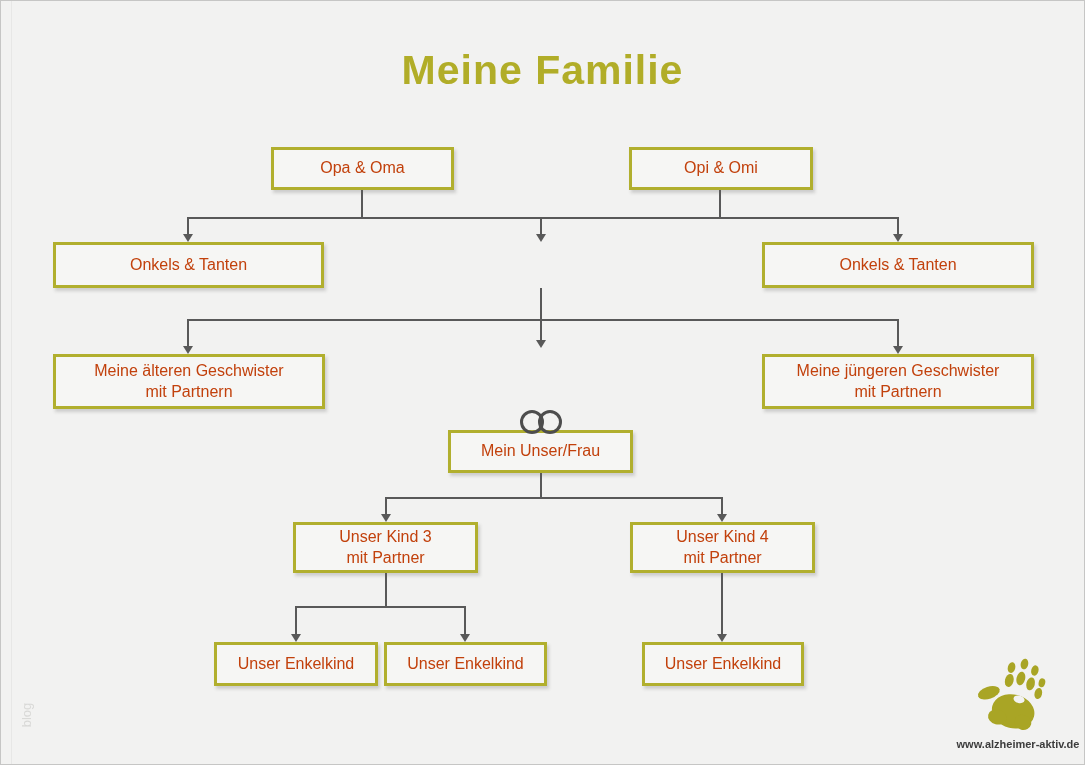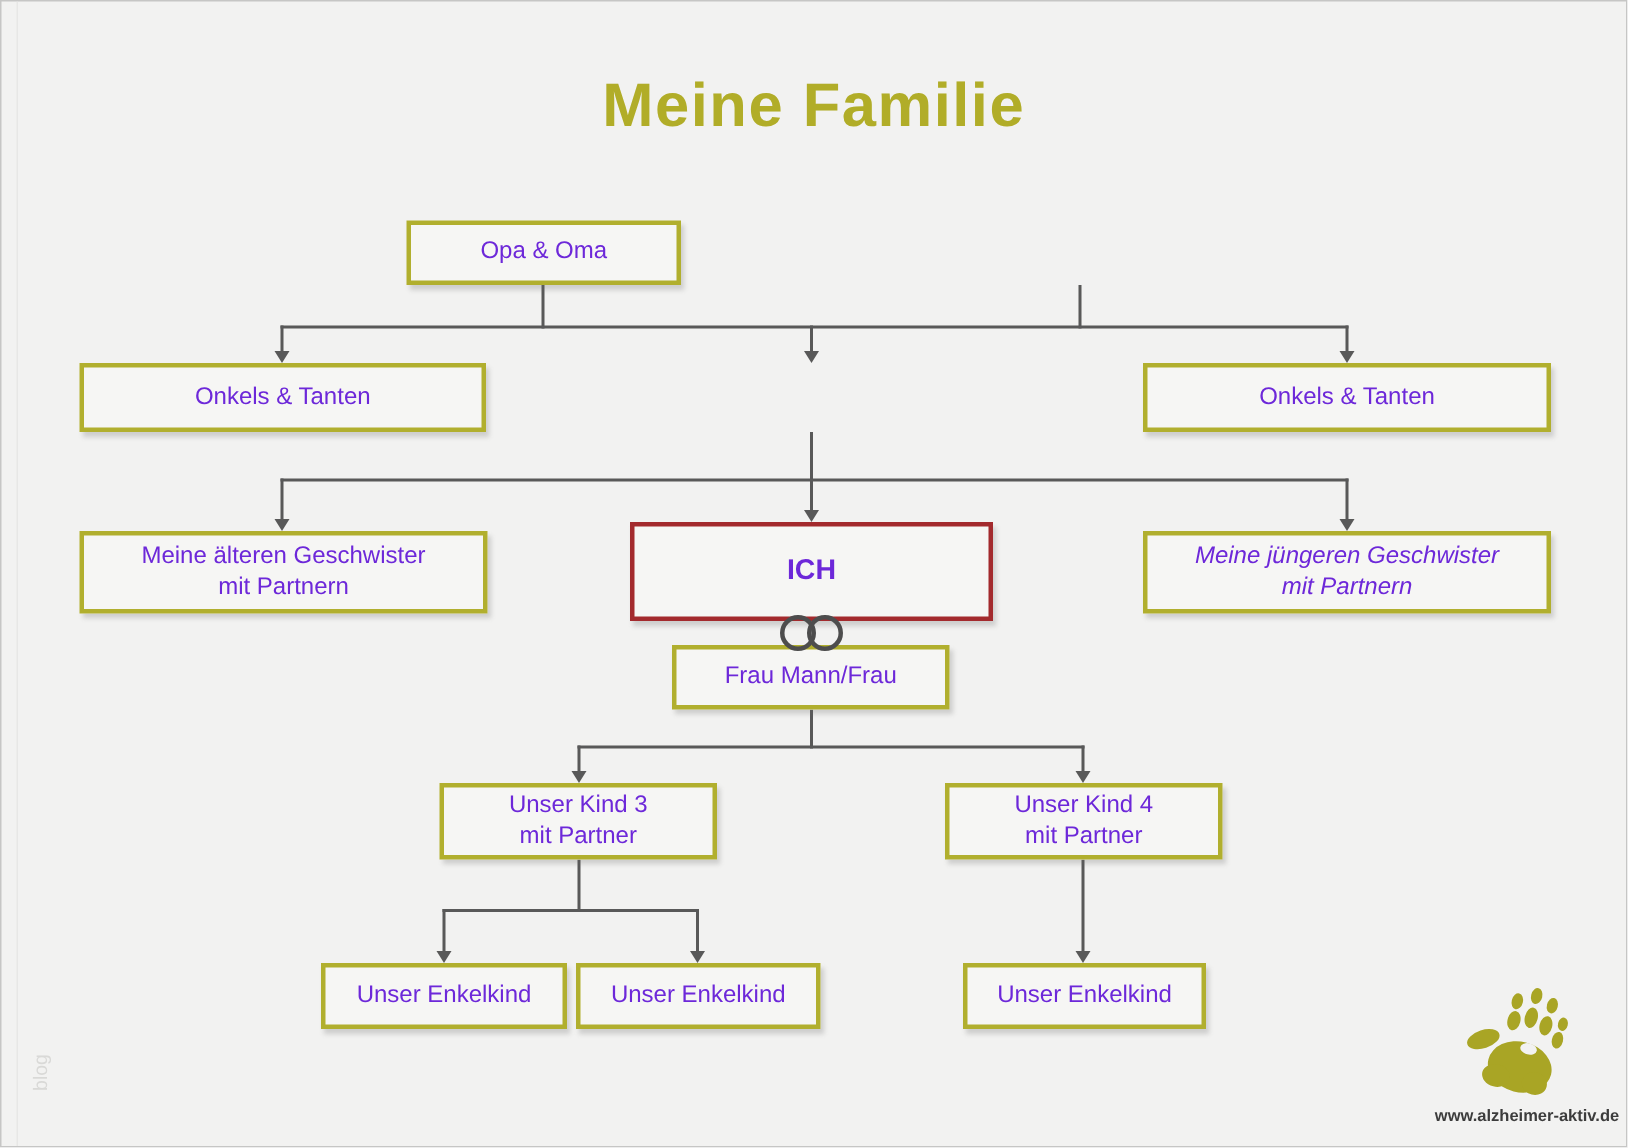--- a/index.html
+++ b/index.html
@@ -13,21 +13,21 @@
   .inner-guide-v { position:absolute; left:10px; top:0; width:1px; height:765px; background:#e7e7e6; }
   .page-title {
     position:absolute; top:46px; left:0; width:100%;
     text-align:center; font-size:41px; font-weight:bold;
     color:#b1ad28; letter-spacing:1px;
   }
   .node {
     position:absolute; box-sizing:border-box;
     border:3px solid #b1af2e; background:#f6f6f4;
     display:flex; align-items:center; justify-content:center;
-    text-align:center; font-size:16px; color:#6d28d9;
+    text-align:center; font-size:16px; color:#c2410c;
     line-height:1.3; white-space:pre-line; z-index:2;
     box-shadow:2px 3px 3px rgba(100,100,100,0.25);
   }
   .node.red { border-color:#a32a2d; font-weight:bold; font-size:19px; }
   .vline { position:absolute; width:2px; background:#595959; z-index:1; }
   .hline { position:absolute; height:2px; background:#595959; z-index:1; }
   .arrow-down {
     position:absolute; width:0; height:0; z-index:1;
     border-left:5px solid transparent; border-right:5px solid transparent;
     border-top:8px solid #595959;
@@ -50,20 +50,21 @@
 </style>
 </head>
 <body>
 
 <div class="canvas">
   <div class="inner-guide-v"></div>
 
   <div class="page-title">Meine Familie</div>
 
   <div class="node" style="left:270px; top:146px; width:183px; height:43px;">Opa &amp; Oma</div>
+  <div class="node" style="left:628px; top:146px; width:184px; height:43px;">Opi &amp; Omi</div>
 
   <div class="vline" style="left:360px; top:189px; height:29px;"></div>
   <div class="vline" style="left:718px; top:189px; height:29px;"></div>
   <div class="hline" style="left:186px; top:216px; width:712px;"></div>
   <div class="vline" style="left:186px; top:216px; height:18px;"></div>
   <div class="arrow-down" style="left:182px; top:233px;"></div>
   <div class="vline" style="left:539px; top:216px; height:18px;"></div>
   <div class="arrow-down" style="left:535px; top:233px;"></div>
   <div class="vline" style="left:896px; top:216px; height:18px;"></div>
   <div class="arrow-down" style="left:892px; top:233px;"></div>
@@ -75,28 +76,27 @@
   <div class="hline" style="left:186px; top:318px; width:712px;"></div>
   <div class="vline" style="left:186px; top:318px; height:27px;"></div>
   <div class="arrow-down" style="left:182px; top:345px;"></div>
   <div class="vline" style="left:539px; top:318px; height:21px;"></div>
   <div class="arrow-down" style="left:535px; top:339px;"></div>
   <div class="vline" style="left:896px; top:318px; height:27px;"></div>
   <div class="arrow-down" style="left:892px; top:345px;"></div>
 
   <div class="node" style="left:52px; top:353px; width:272px; height:55px;">Meine älteren Geschwister
 mit Partnern</div>
-  <div class="node red" style="left:419px; top:347px; width:242px; height:66px;">ICH</div>
-  <div class="node" style="left:761px; top:353px; width:272px; height:55px;font-style:italic;">Meine jüngeren Geschwister
+  <div class="node" style="left:761px; top:353px; width:272px; height:55px;">Meine jüngeren Geschwister
 mit Partnern</div>
 
   <div class="ring" style="left:519px; top:409px;"></div>
   <div class="ring" style="left:537px; top:409px;"></div>
 
-  <div class="node" style="left:447px; top:429px; width:185px; height:43px;">Frau Mann/Frau</div>
+  <div class="node" style="left:447px; top:429px; width:185px; height:43px;">Mein Unser/Frau</div>
 
   <div class="vline" style="left:539px; top:472px; height:26px;"></div>
   <div class="hline" style="left:384px; top:496px; width:338px;"></div>
   <div class="vline" style="left:384px; top:496px; height:17px;"></div>
   <div class="arrow-down" style="left:380px; top:513px;"></div>
   <div class="vline" style="left:720px; top:496px; height:17px;"></div>
   <div class="arrow-down" style="left:716px; top:513px;"></div>
 
   <div class="node" style="left:292px; top:521px; width:185px; height:51px;">Unser Kind 3
 mit Partner</div>

